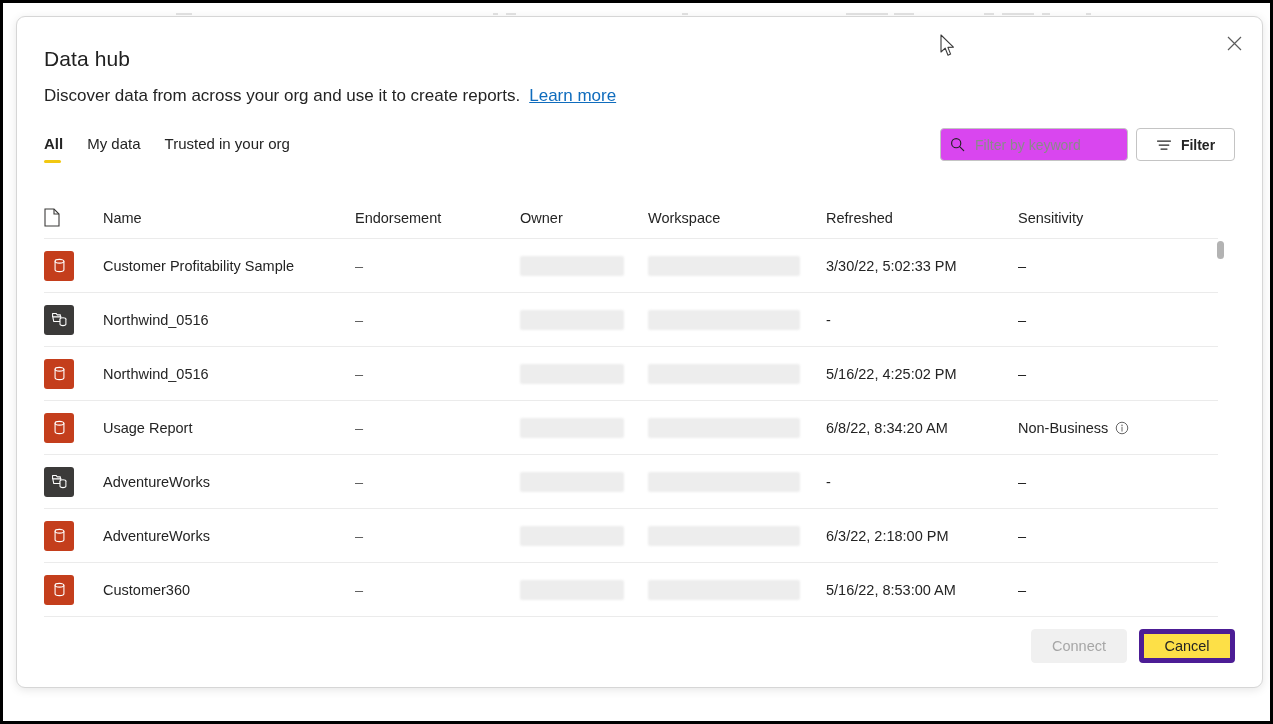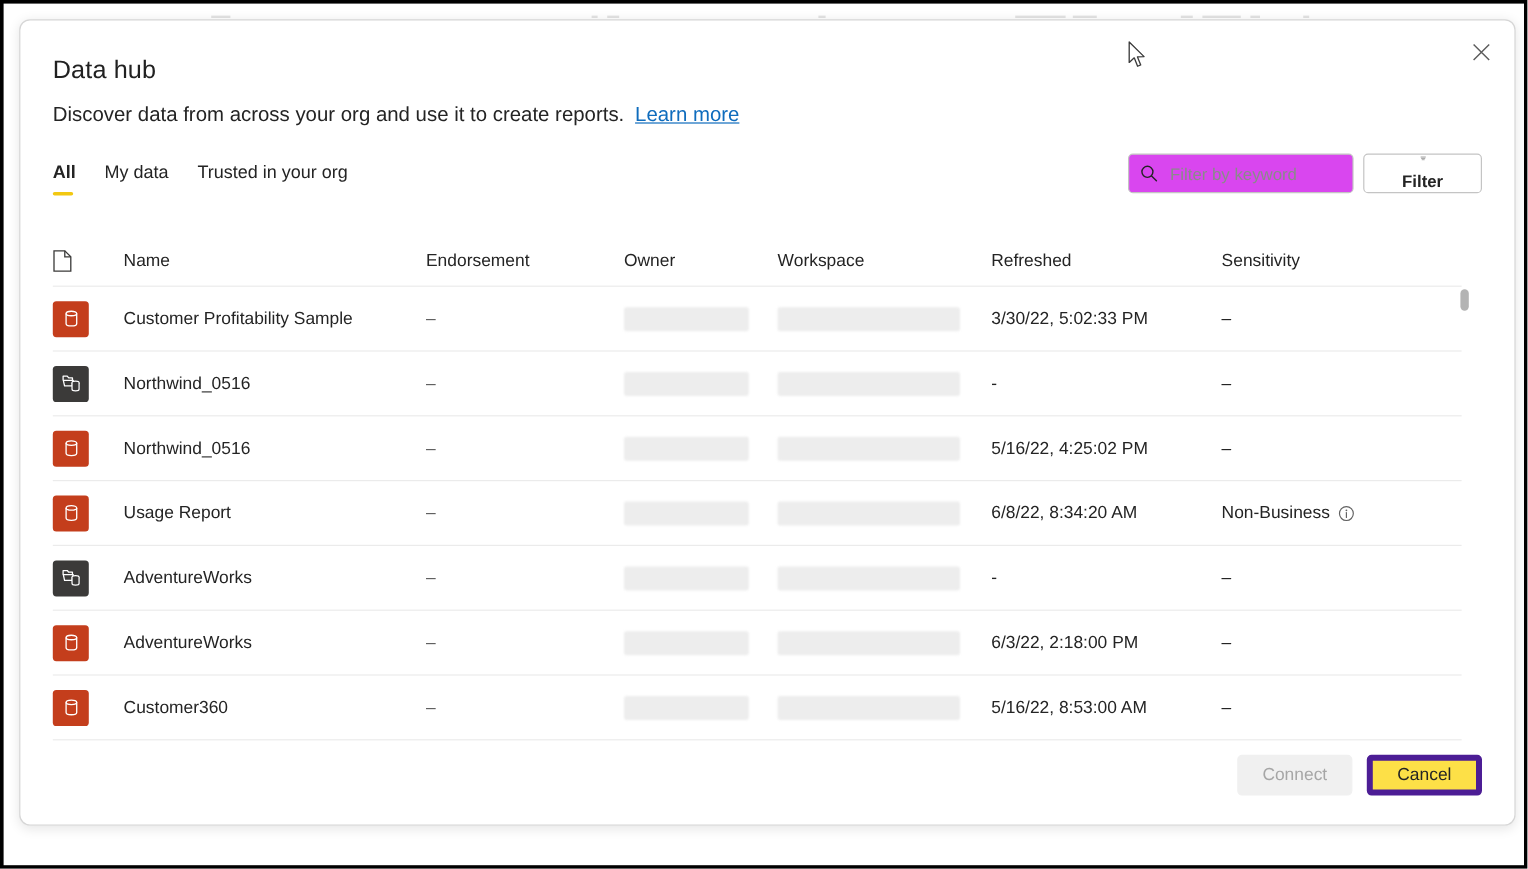--- a/index.html
+++ b/index.html
@@ -142,21 +142,20 @@
     background: #ffffff;
     display: flex;
     align-items: center;
     justify-content: center;
     gap: 9px;
     font-family: inherit;
     font-size: 14px;
     font-weight: 600;
     color: #242424;
     cursor: pointer;
-    flex-direction: column;
   }
 
   
   .table-wrap {
     position: absolute;
     left: 27px; top: 180px;
     width: 1174px;
     height: 439px;
   }
   .thead {

